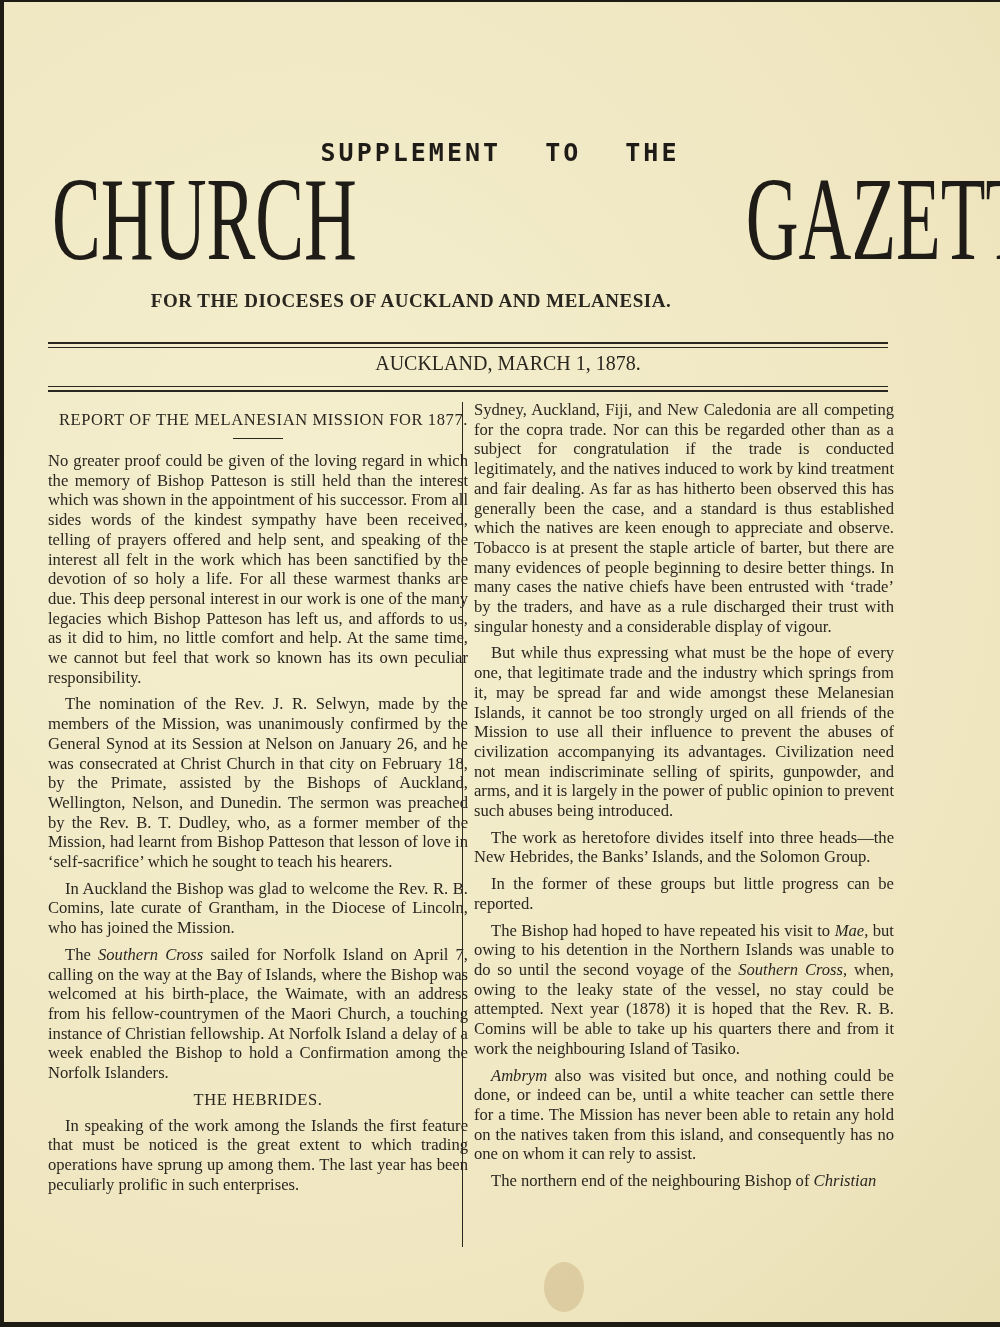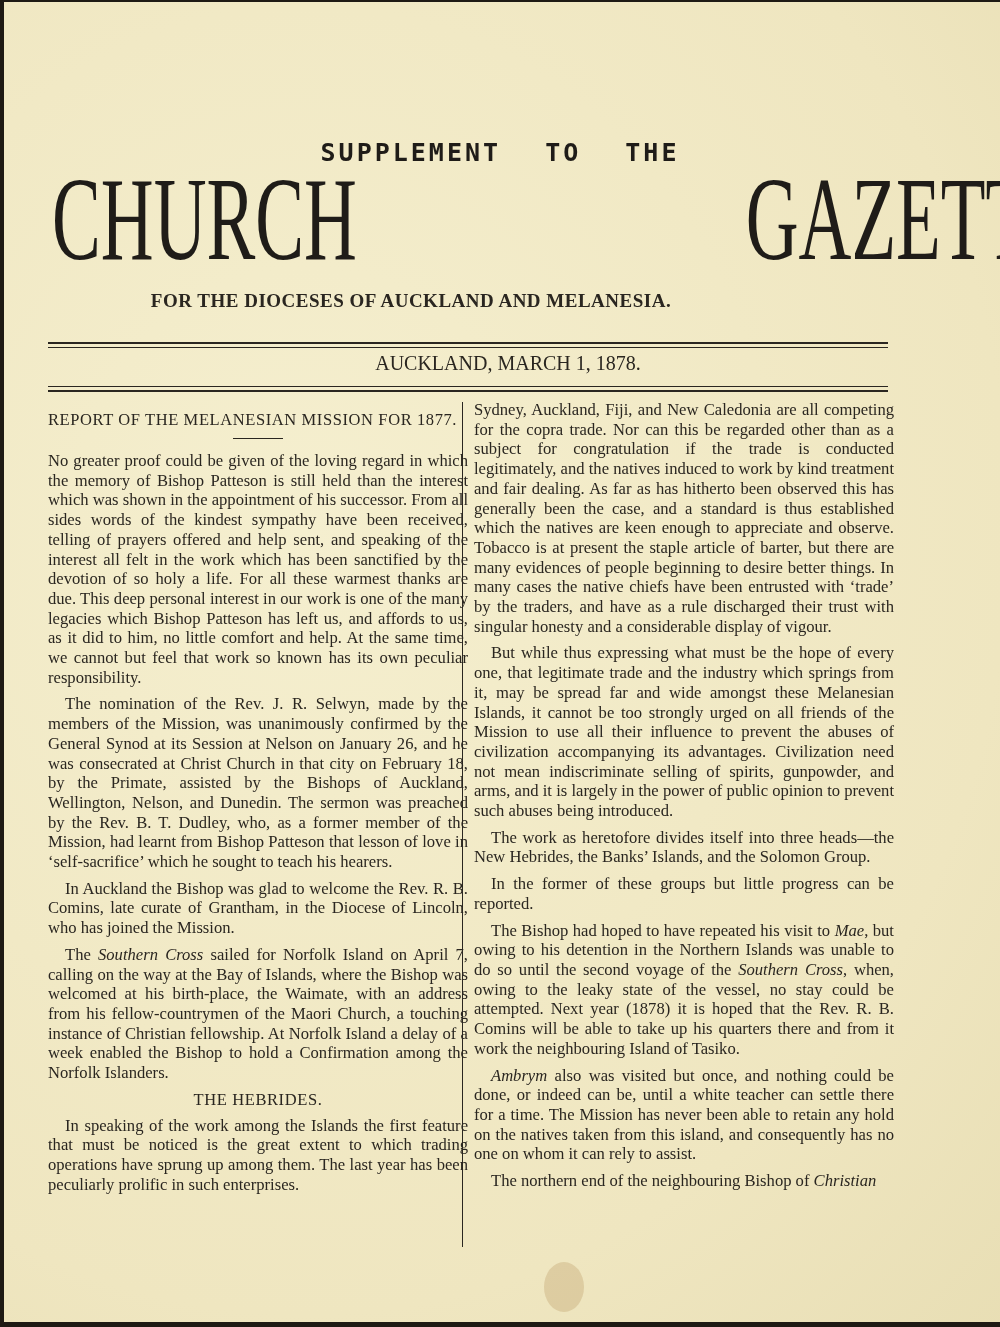--- a/index.html
+++ b/index.html
@@ -46,21 +46,21 @@
     text-align: justify;
   }
   .col.left { left: 44px; }
   .col.right { left: 470px; }
   .divider { position: absolute; left: 458px; top: 400px; width: 1px; height: 845px; background: #2a2620; }
   .col p { margin: 0 0 7px 0; text-indent: 17px; }
   .col p.noindent { text-indent: 0; }
   .col h2 {
     margin: 2px 0 6px 0; font-weight: normal; font-size: 16.5px; text-align: center; letter-spacing: 0.6px;
   }
-  .col h2.title { text-align: left; line-height: 20px; margin: 6px 0 8px 0; }
+  .col h2.title { text-align: right; line-height: 20px; margin: 6px 0 8px 0; }
   .shortrule { width: 50px; border-top: 1.5px solid #2a2620; margin: 4px auto 12px auto; }
   em { font-style: italic; }
   .stain { position: absolute; border-radius: 50%; background: rgba(170,130,70,0.25); }
 </style>
 </head>
 <body>
 
 <div class="page">
   <div class="stain" style="left:540px;top:1260px;width:40px;height:50px;"></div>
 

